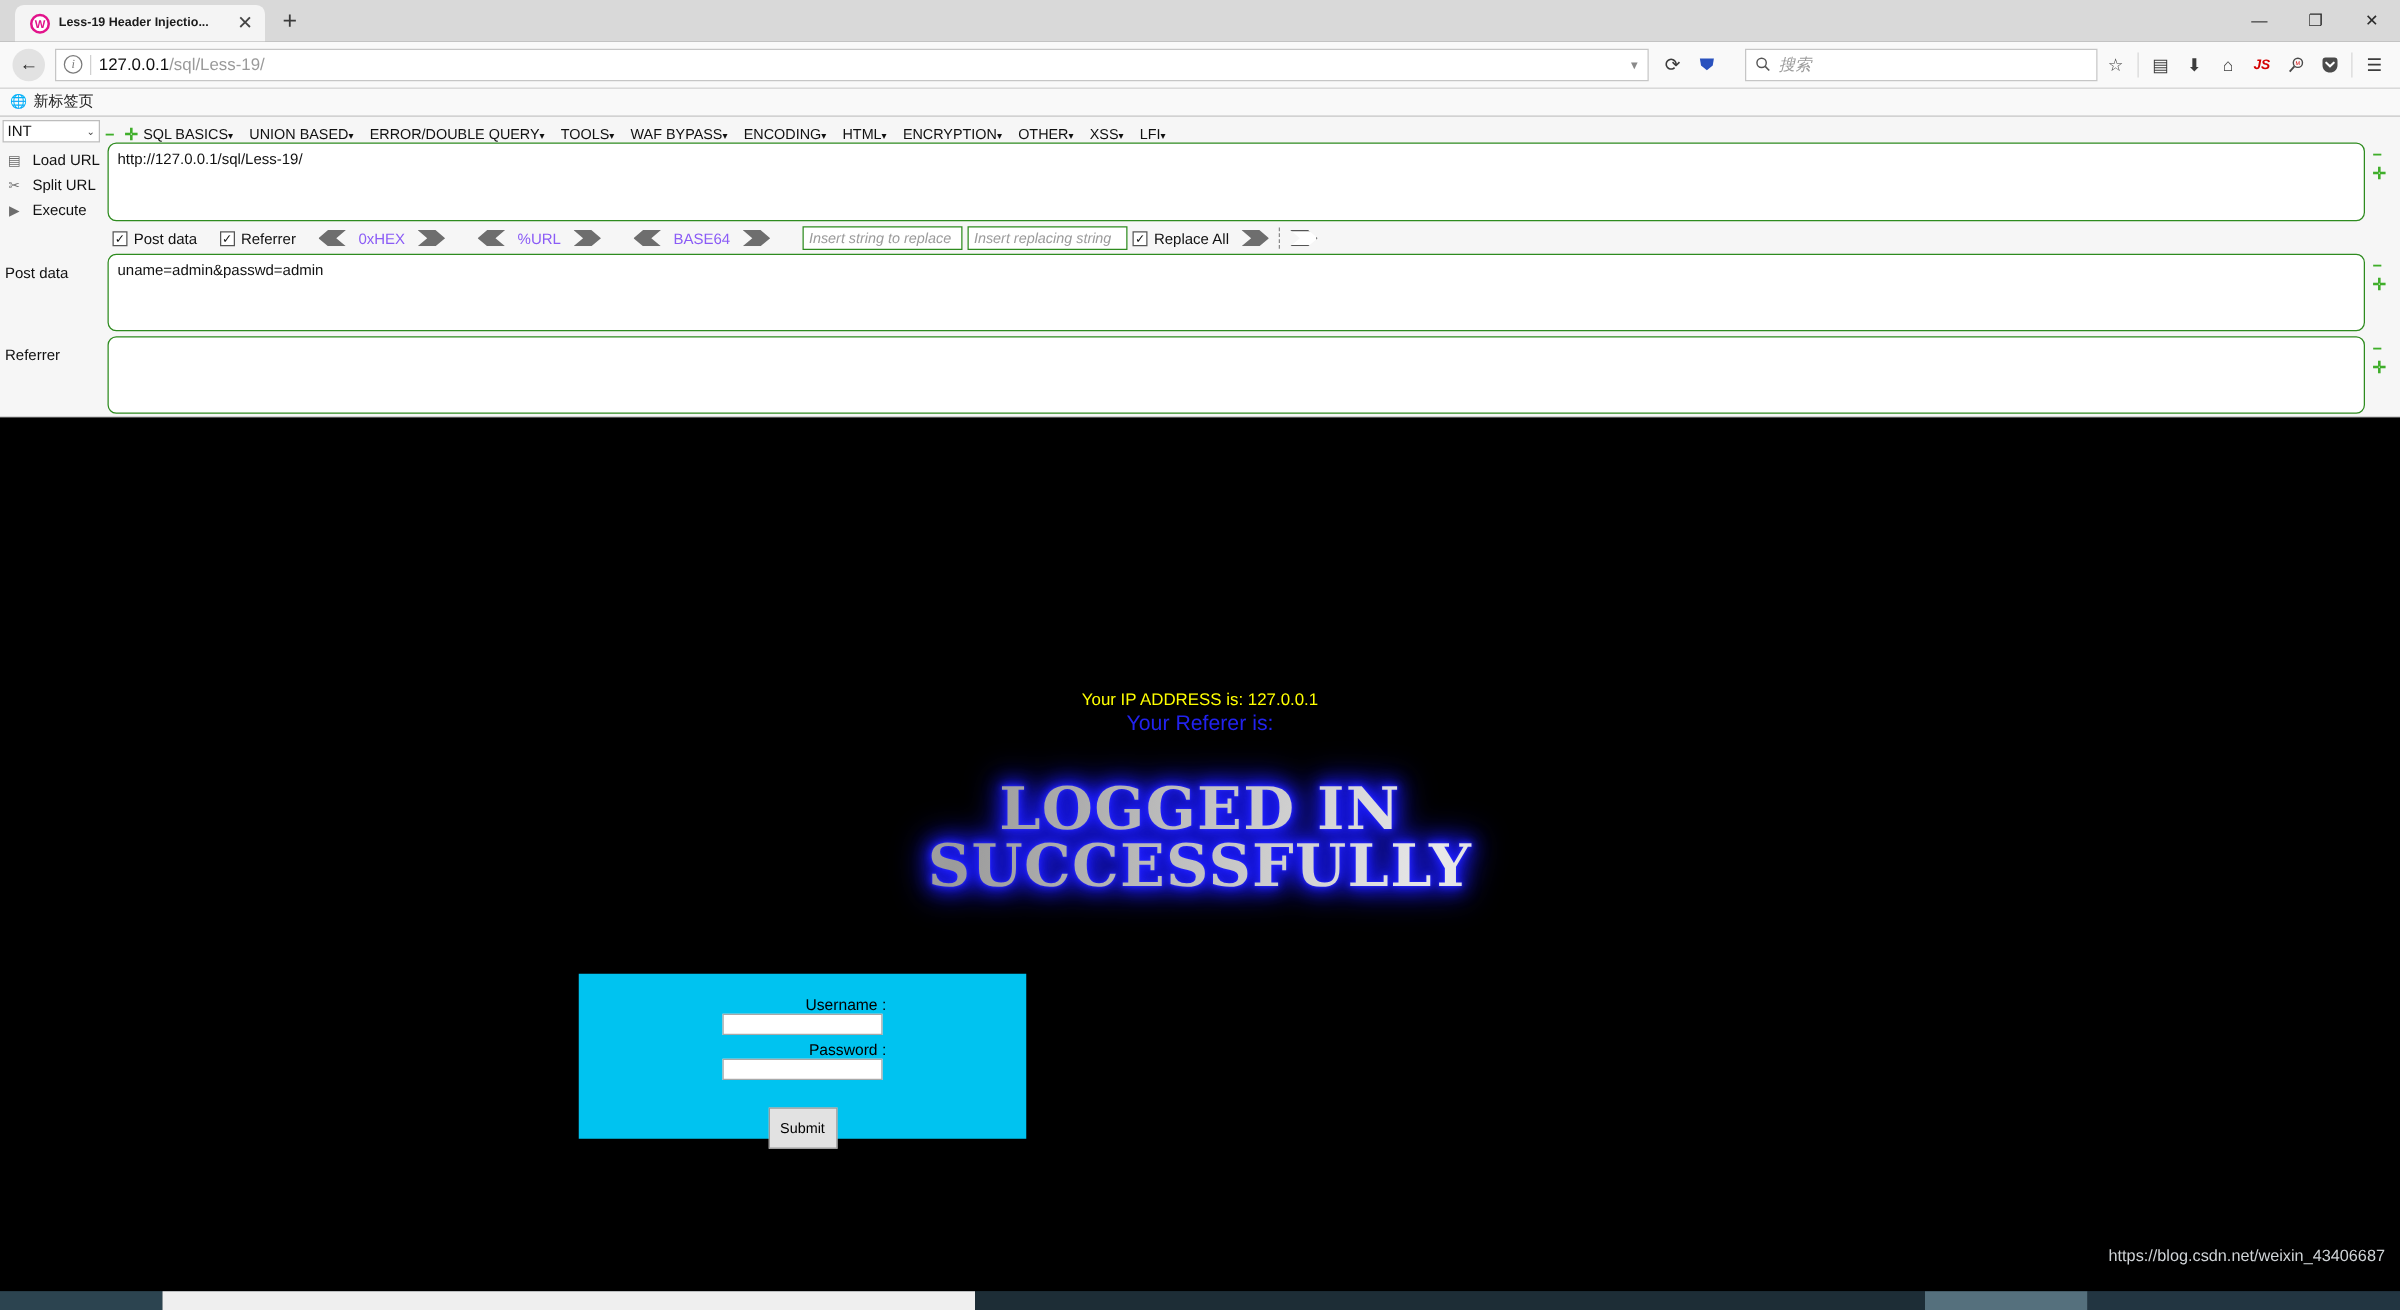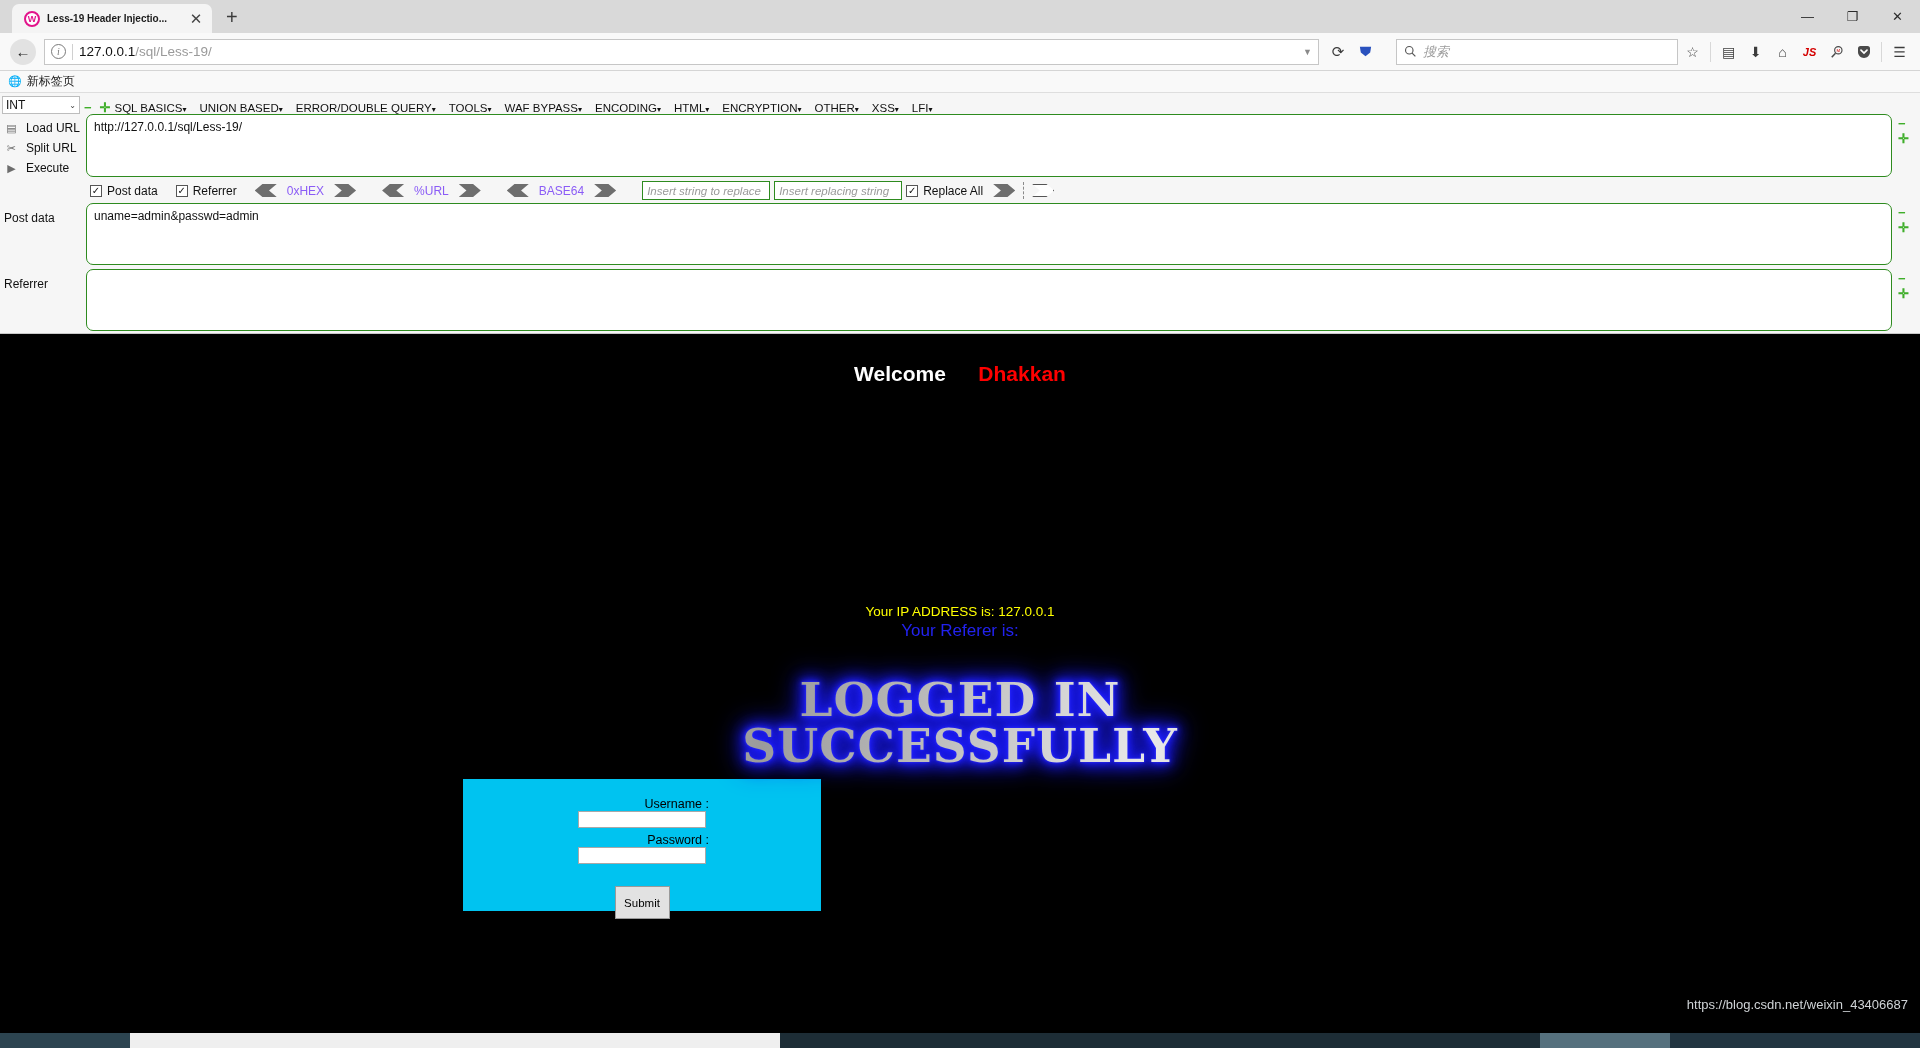--- a/index.html
+++ b/index.html
@@ -355,24 +355,20 @@
       </div>
       <div class="hb-field" style="height:62px"></div>
       <div class="hb-markers">
         <span class="mk-minus">−</span>
         <span class="mk-plus">✛</span>
       </div>
     </div>
   </div>
 
   <div class="page">
-    <div class="welcome">
-      <span class="w1">Welcome</span>
-      <span class="w2">Dhakkan</span>
-    </div>
 
     <div class="loginbox">
       <div class="form-row" style="margin-top:18px">
         <div class="f-lbl">Username :</div>
         <div class="f-input"></div>
       </div>
       <div class="form-row" style="margin-top:5px">
         <div class="f-lbl">Password :</div>
         <div class="f-input"></div>
       </div>

